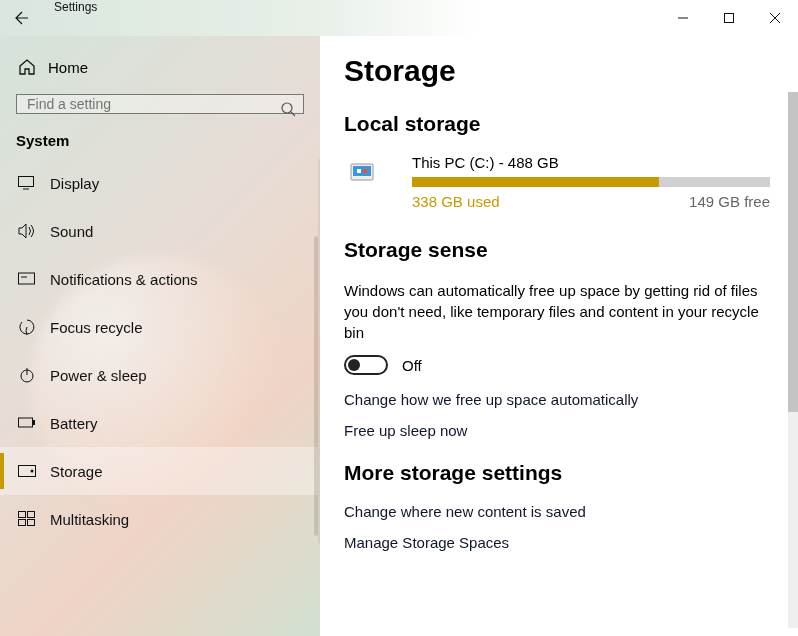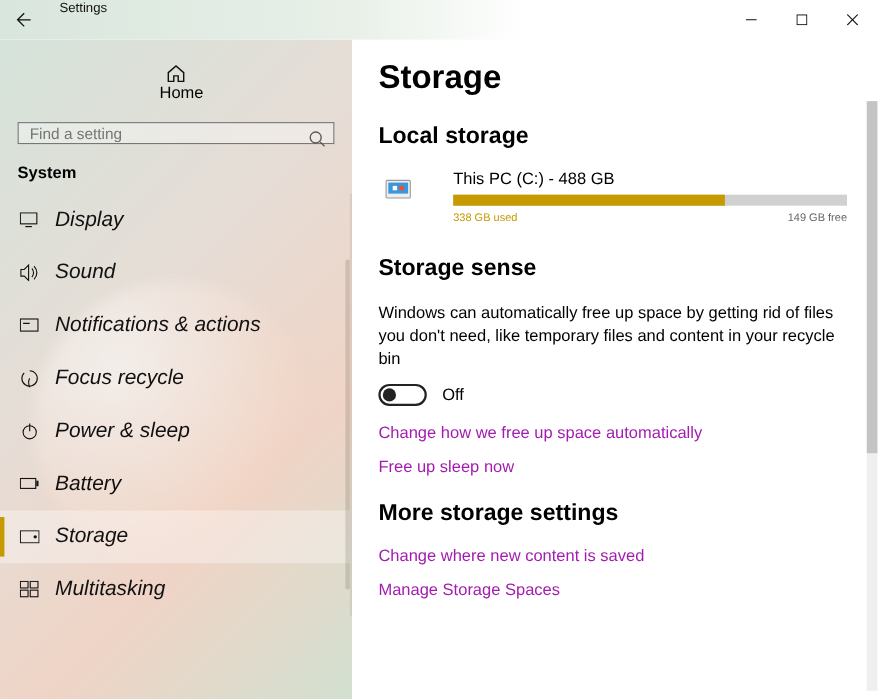--- a/index.html
+++ b/index.html
@@ -8,53 +8,53 @@
 .titlebar { display: flex; height: 36px; padding-left: 12px; background: linear-gradient(to right, #d9e6dd 0%, #e8f0e8 40%, #ffffff 60%); }
 .titlebar .back { width: 30px; display: flex; align-items: center; justify-content: flex-start; cursor: pointer; }
 .titlebar .title { font-size: 12px; color: #111; margin-left: 12px; }
 .titlebar .win-controls { margin-left: auto; display: flex; }
 .win-btn { width: 46px; height: 36px; display: flex; align-items: center; justify-content: center; cursor: pointer; }
 
 .body { display: flex; flex: 1; overflow: hidden; }
 
 .sidebar { width: 320px; height: 100%; padding: 12px 0 0 0; background: linear-gradient(135deg, #d5e3da 0%, #e6ddd6 40%, #efd4c6 70%, #d2e0d0 100%); position: relative; overflow: hidden; }
 .sidebar::before { content:""; position:absolute; left:30px; top:220px; width:260px; height:260px; background: radial-gradient(circle at 30% 30%, rgba(255,255,255,0.5), rgba(255,220,200,0.2) 60%, transparent 70%); border-radius:50%; filter: blur(6px); }
-.home-row { display: flex; align-items: center; padding: 10px 16px; cursor: pointer; flex-direction: column; }
+.home-row { display: flex; align-items: center; padding: 10px 16px; cursor: pointer; }
 .home-row span.icon { width: 22px; display: inline-flex; justify-content: center; font-size: 18px; }
 .home-row span.lbl { margin-left: 10px; font-size: 15px; }
 .search { margin: 8px 16px 18px 16px; position: relative; }
 .search input { width: 100%; height: 20px; padding: 0 34px 0 10px; border: 1px solid #777; background: rgba(255,255,255,0.35); font-size: 14px; outline: none; }
 .search .sicon { position: absolute; right: 8px; top: 7px; font-size: 14px; color: #555; }
 .group-title { padding: 0 16px 10px 16px; font-size: 15px; font-weight: 600; }
 .items { border-right: 2px solid rgba(0,0,0,0.06); }
 .nav-item { display: flex; align-items: center; height: 48px; padding: 0 12px 0 16px; cursor: pointer; position: relative; }
 .nav-item .icon { width: 22px; display: inline-flex; justify-content: center; font-size: 16px; color: #222; }
-.nav-item .lbl { margin-left: 12px; font-size: 19px; color: #111; font-style: italic; }
+.nav-item .lbl { margin-left: 12px; font-size: 15px; color: #111; }
 .nav-item.active { background: rgba(255,255,255,0.35); }
 .nav-item.active::before { content:""; position:absolute; left:0; top:6px; bottom:6px; width:4px; background:#c69a00; }
 .scroll-track { position:absolute; right:2px; top:200px; width:4px; height:300px; background: rgba(0,0,0,0.12); border-radius:2px; }
 
 .main { flex: 1; padding: 18px 28px 24px 24px; overflow-y: auto; position: relative; }
 .main h1 { font-size: 30px; font-weight: 600; margin-bottom: 24px; }
 .main h2 { font-size: 21px; font-weight: 600; margin-bottom: 18px; margin-top: 8px; }
 .drive-row { display: flex; align-items: flex-start; margin-bottom: 28px; gap: 16px; }
 .drive-icon { width: 40px; height: 36px; margin-right: 12px; display:flex; align-items:center; justify-content:center; }
 .drive-info { flex: 1; }
 .drive-name { font-size: 15px; margin-bottom: 6px; }
 .bar { width: 100%; height: 10px; background: #d0d0d0; position: relative; margin-bottom: 6px; }
 .bar-fill { height: 100%; background: #c69a00; }
-.bar-labels { display: flex; justify-content: space-between; font-size: 10px; }
+.bar-labels { display: flex; justify-content: space-between; font-size: 15px; }
 .bar-labels .used { color: #c69a00; }
 .bar-labels .free { color: #666; }
 .desc { font-size: 15px; line-height: 1.4; margin-bottom: 12px; }
 .toggle-row { display: flex; align-items: center; margin-bottom: 16px; }
 .toggle { width: 44px; height: 20px; border: 2px solid #222; border-radius: 12px; position: relative; cursor: pointer; }
 .toggle .knob { width: 12px; height: 12px; background: #222; border-radius: 50%; position: absolute; left: 2px; top: 2px; }
 .toggle-label { margin-left: 14px; font-size: 15px; }
-.link { color: #a21caf; font-size: 15px; margin-bottom: 14px; display: block; cursor: pointer; }
+.link { color: #0f172a; font-size: 15px; margin-bottom: 14px; display: block; cursor: pointer; }
 .main-scroll-track { position:absolute; right:0; top:56px; width:10px; bottom:8px; background:#efefef; }
 .main-scroll-thumb { position:absolute; right:0; top:56px; width:10px; height:320px; background:#c4c4c4; }
 
 svg { display: block; }
 </style>
 </head>
 <body>
 
 <div class="window">
   <div class="titlebar">

